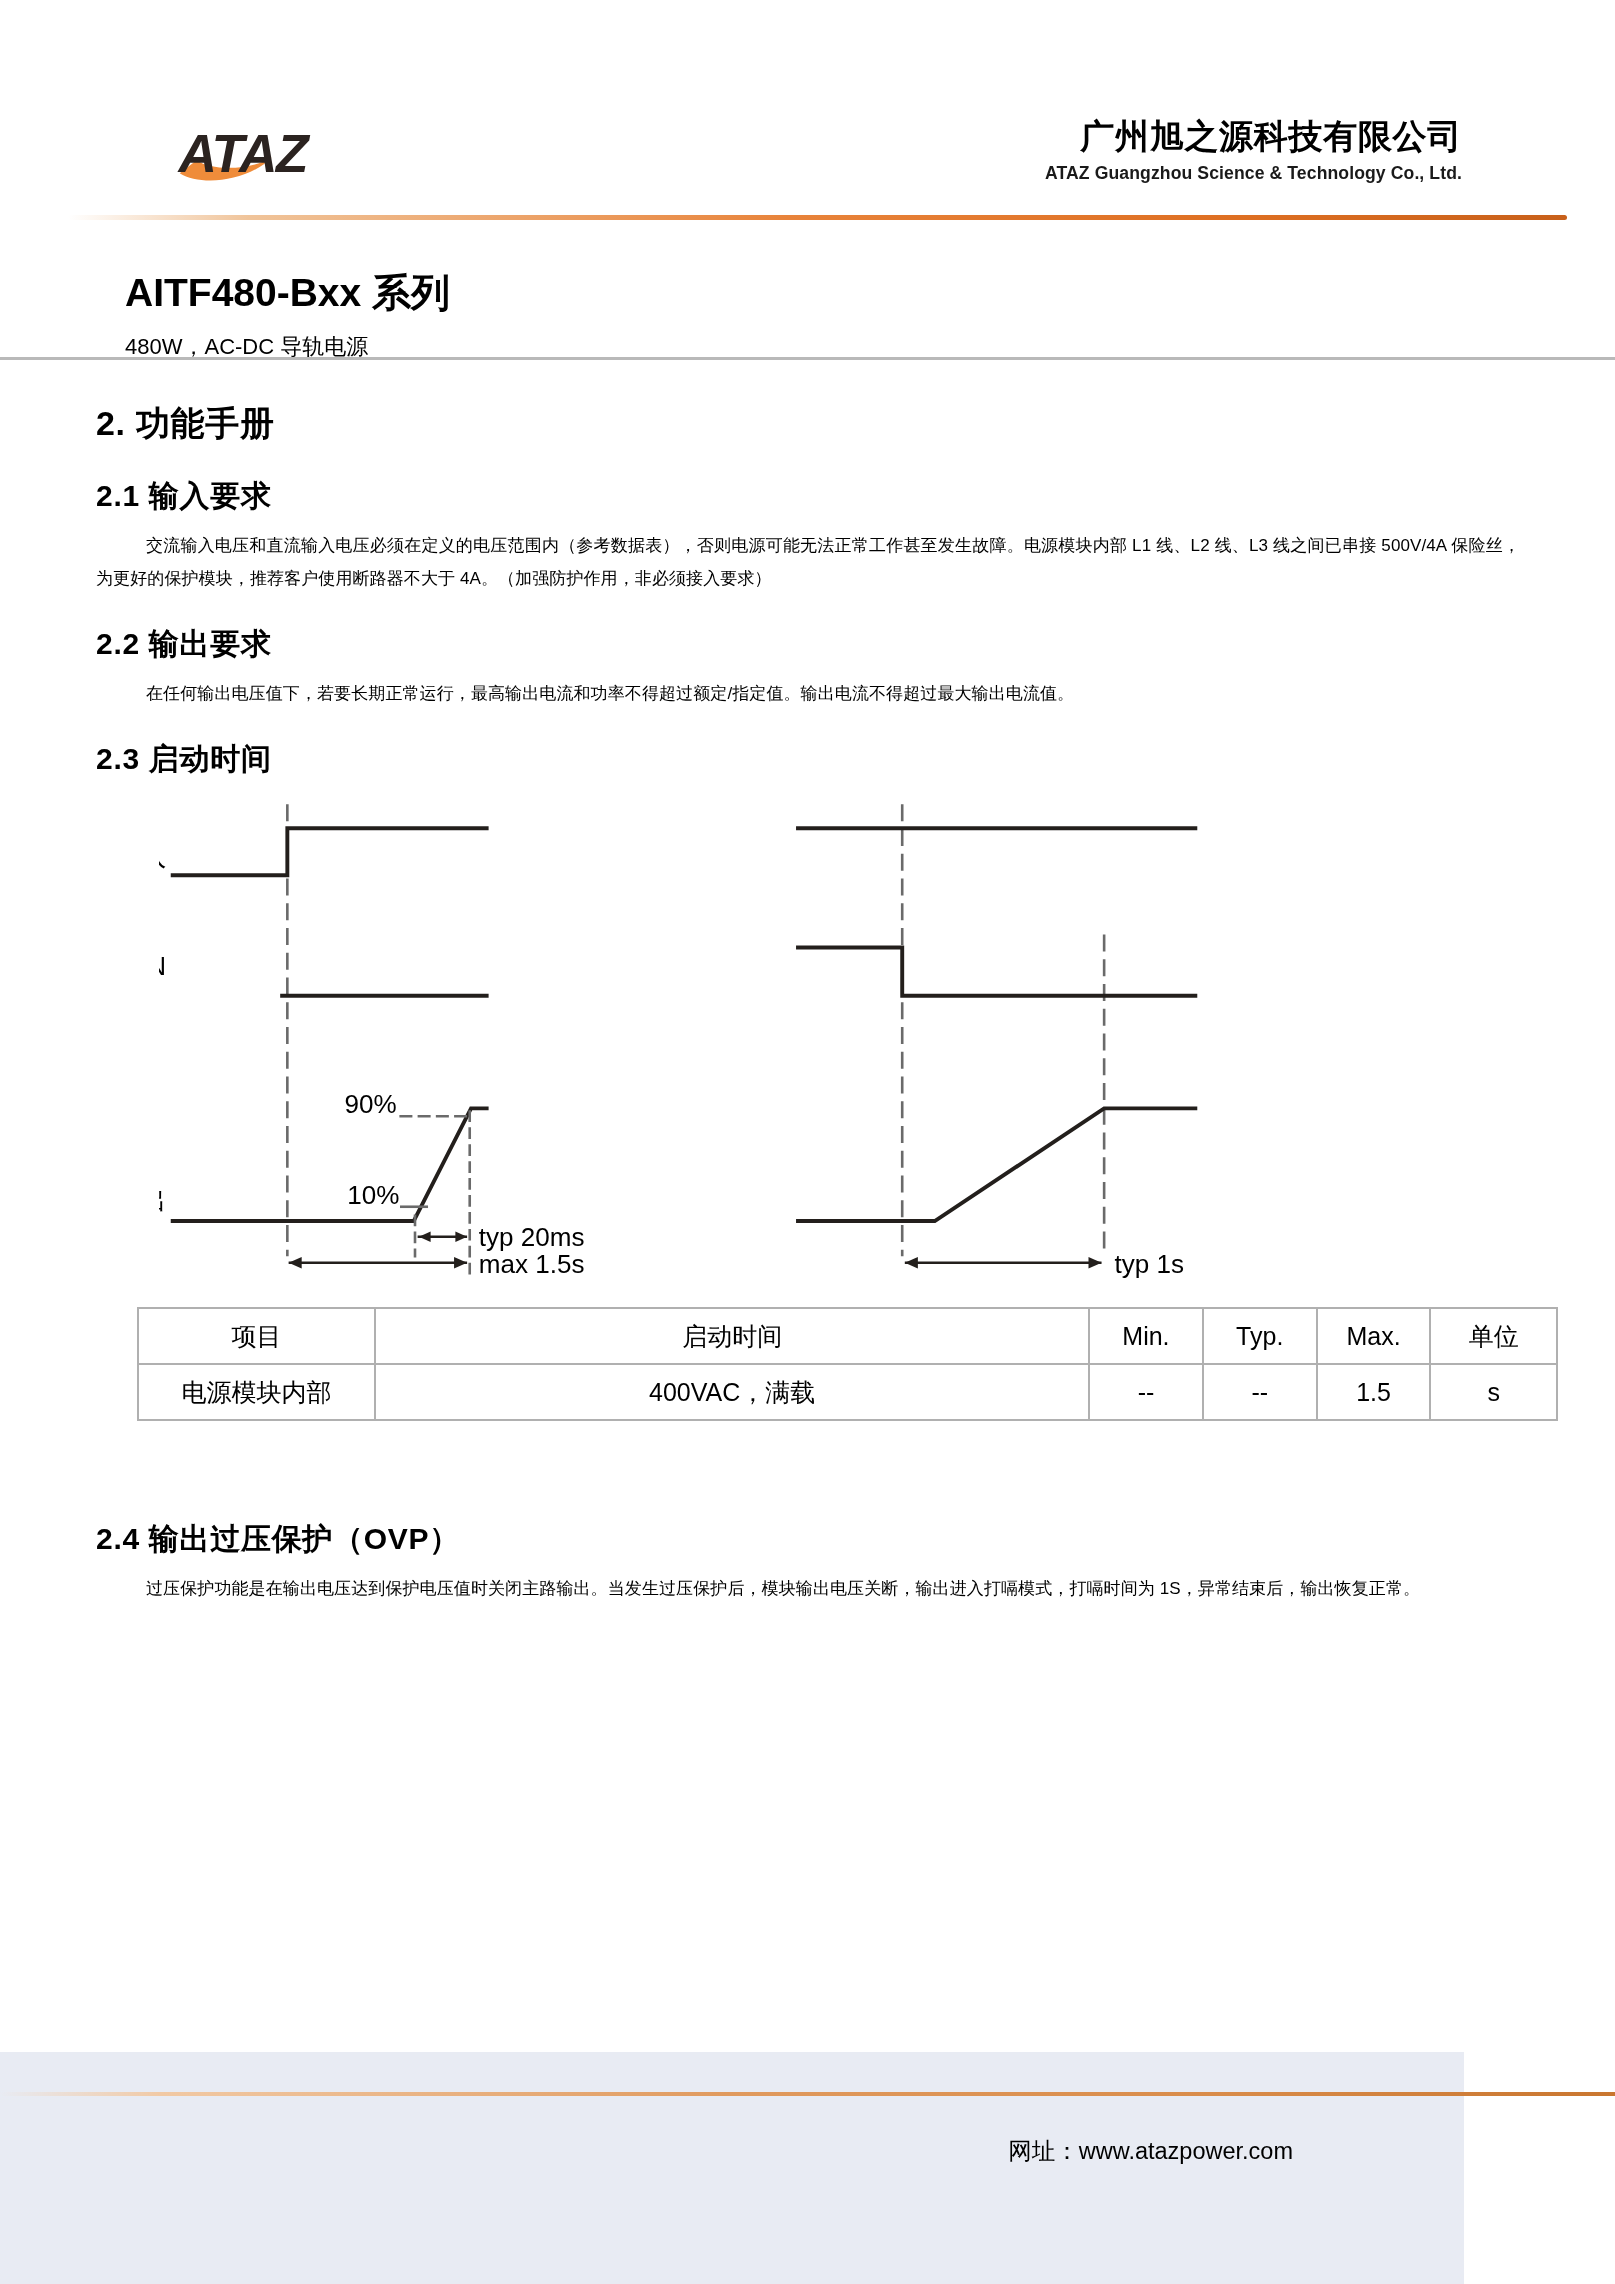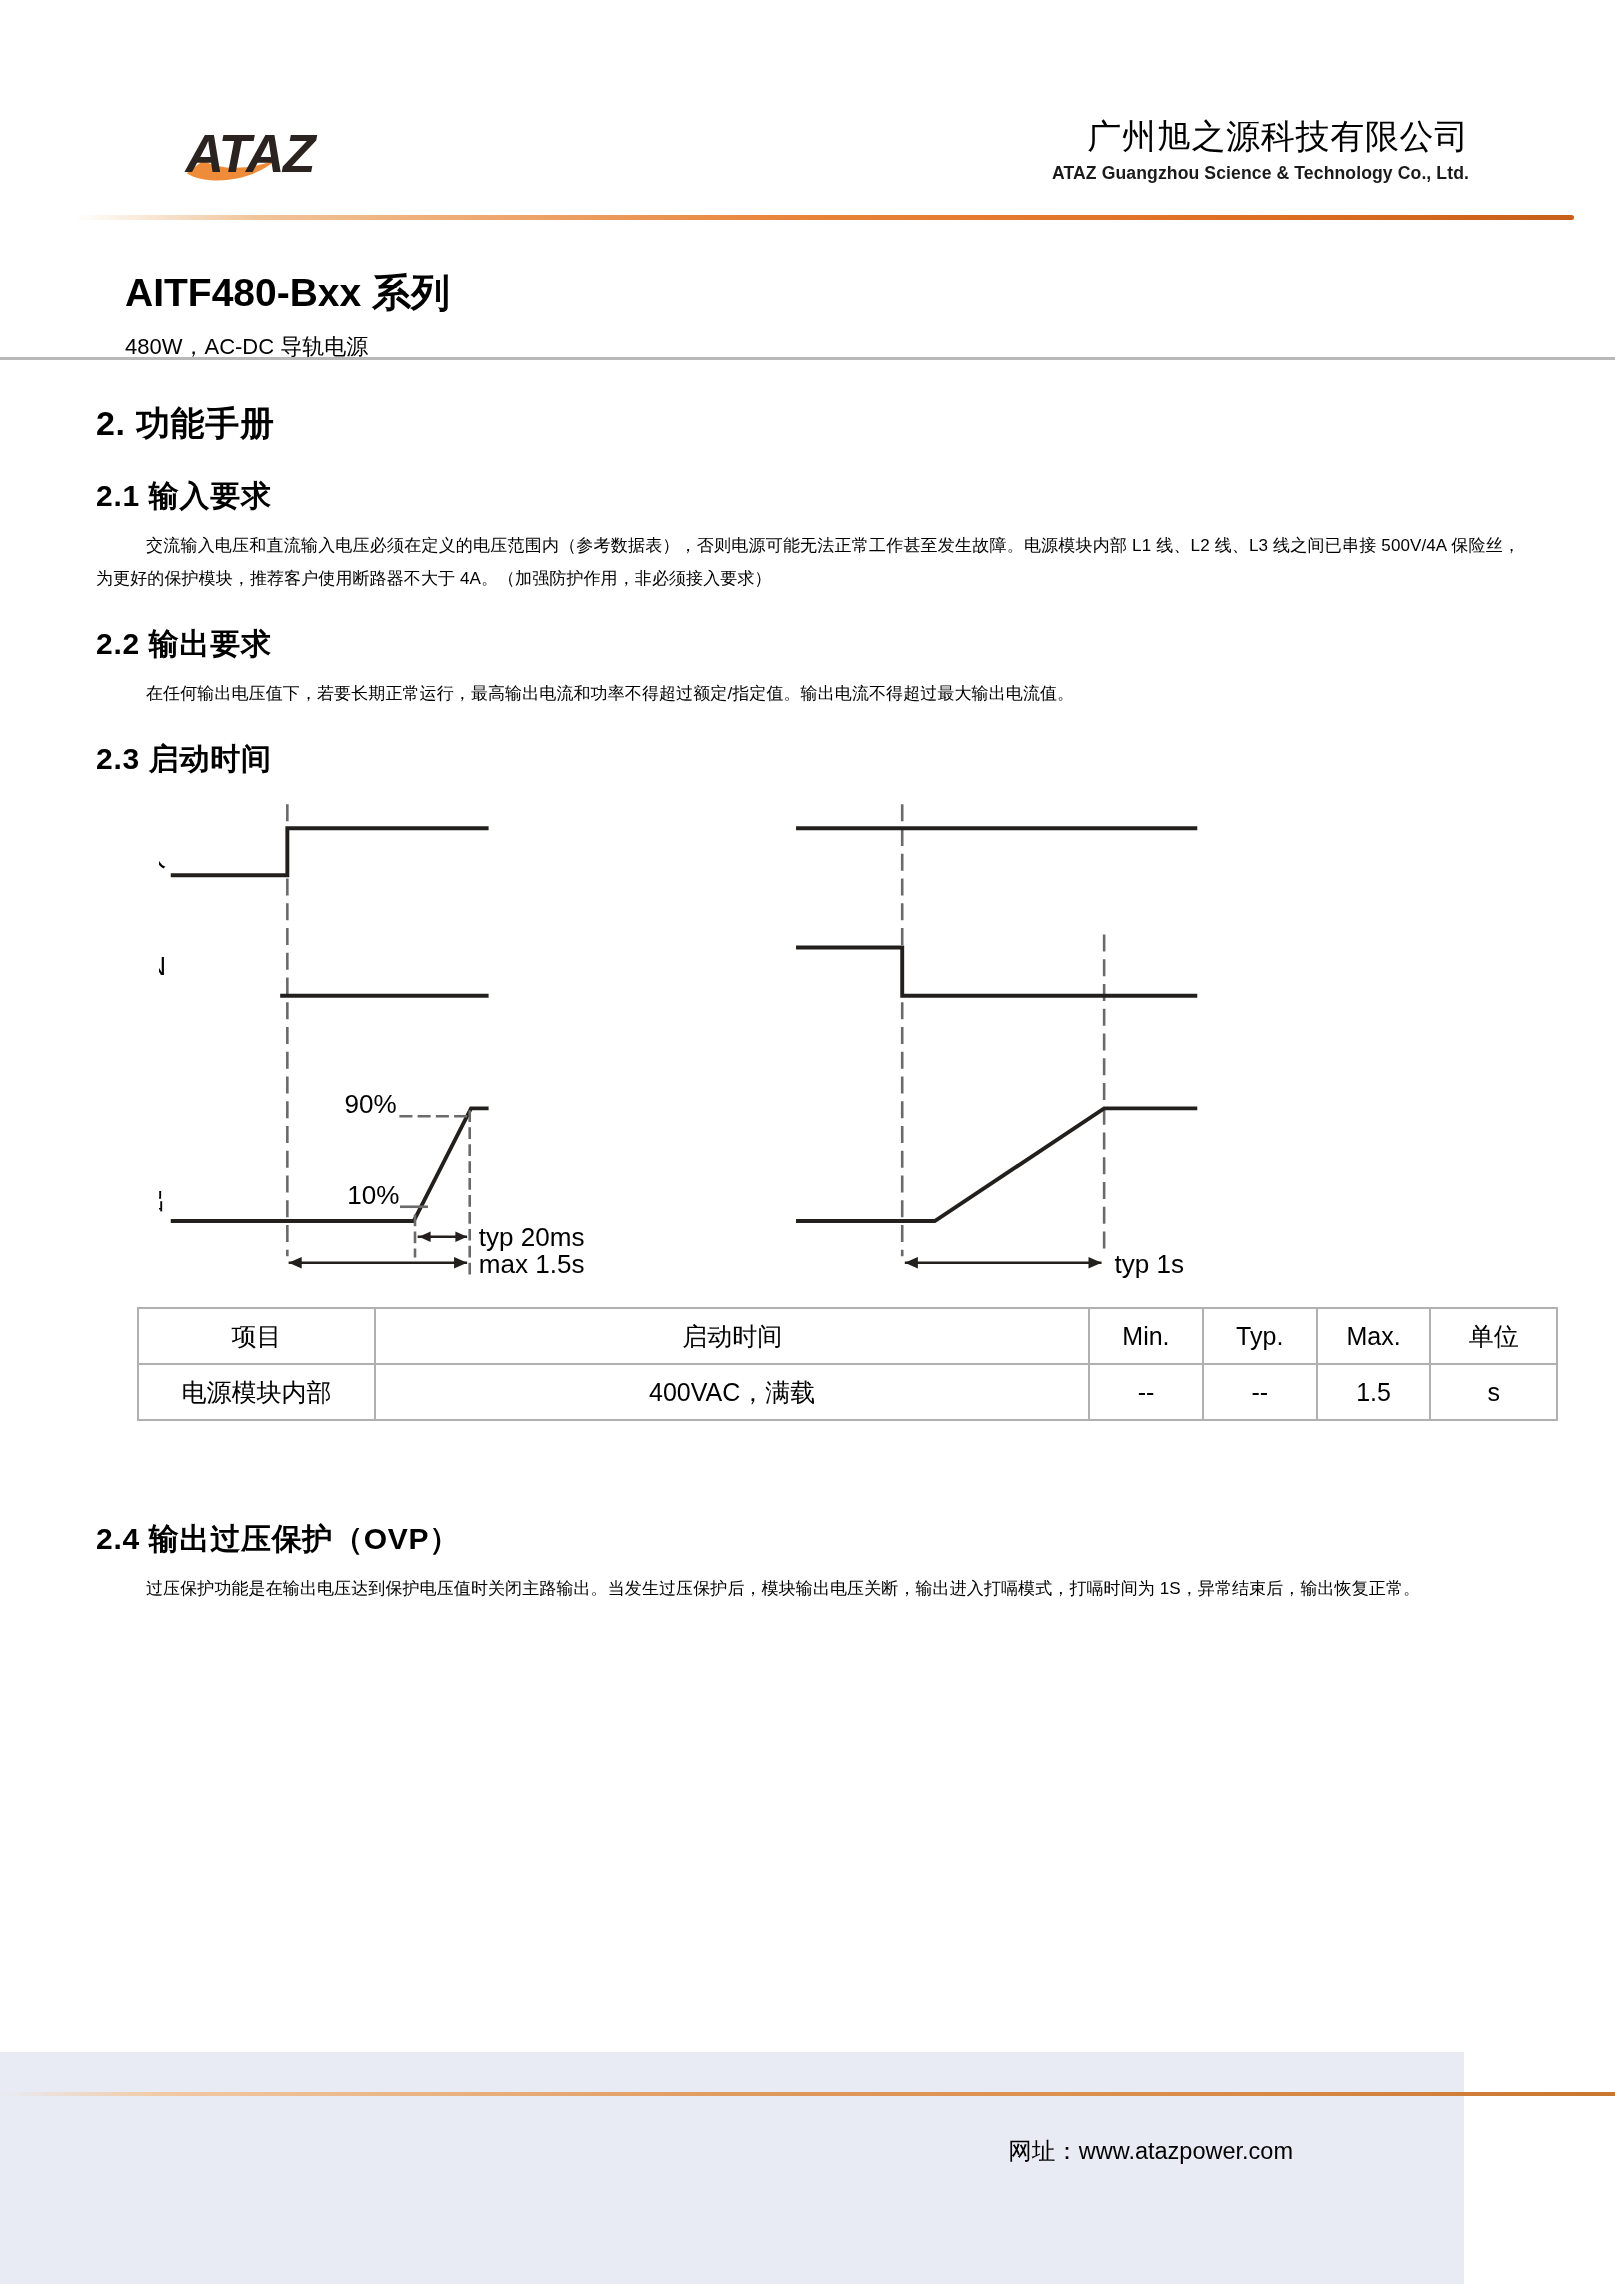--- a/index.html
+++ b/index.html
@@ -15,42 +15,42 @@
     position: relative;
     width: 1616px;
     height: 2284px;
     background: #ffffff;
     overflow: hidden;
   }
 
   
   #header {
     position: absolute;
-    left: 15px; top: 0;
+    left: 8px; top: 0;
     width: 1550px;
     height: 228px;
   }
   #logo-wrap {
     position: absolute;
     left: 166px;
     top: 116px;
     width: 209px;
     height: 78px;
   }
   #logo-svg { display: block; }
 
   #company-block {
     position: absolute;
     right: 96px;
     top: 117px;
     text-align: right;
   }
   #company-cn {
     font-size: 34px;
-    font-weight: normal;
+    font-weight: bold;
     letter-spacing: 0.7px;
     line-height: 1.15;
     color: #000;
     white-space: nowrap;
   }
   #company-en {
     font-size: 17.6px;
     font-weight: 600;
     color: #1a1a1a;
     margin-top: 6.5px;

